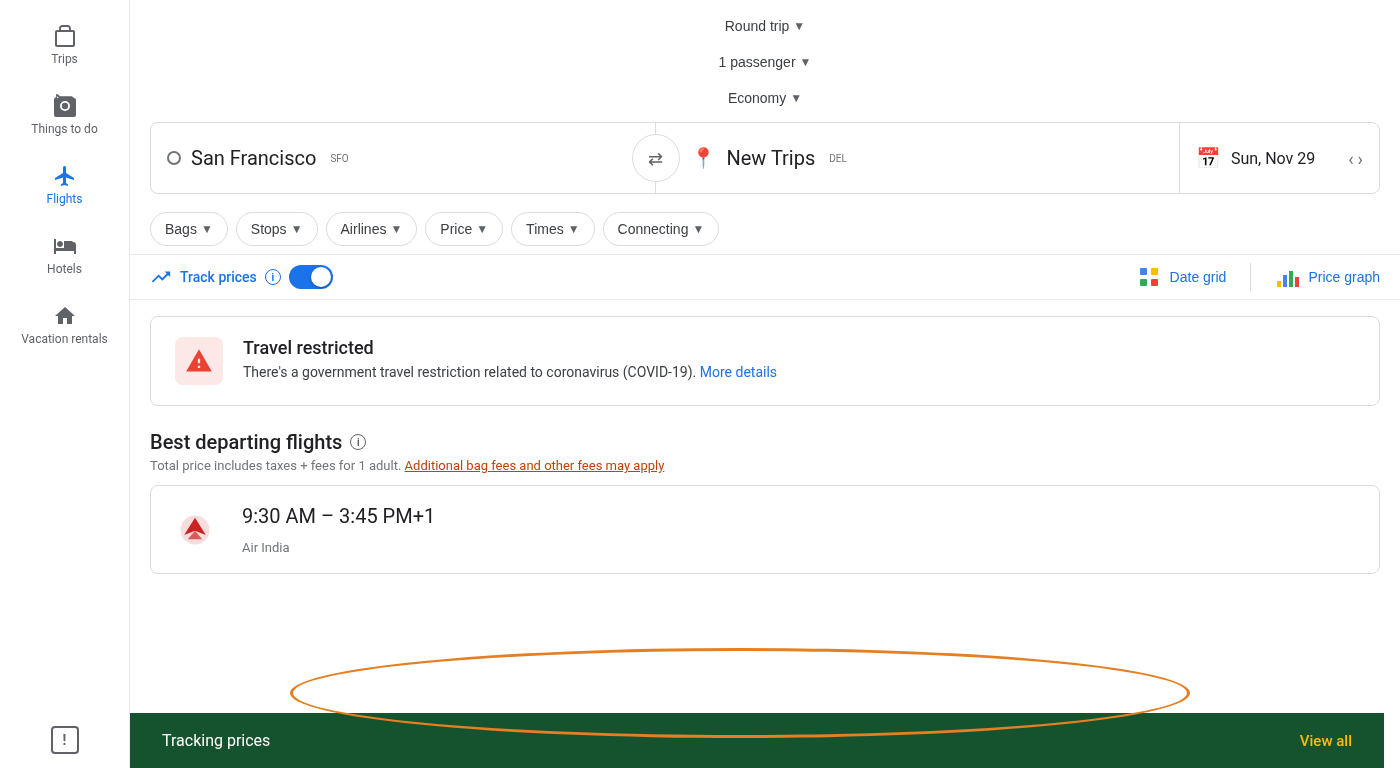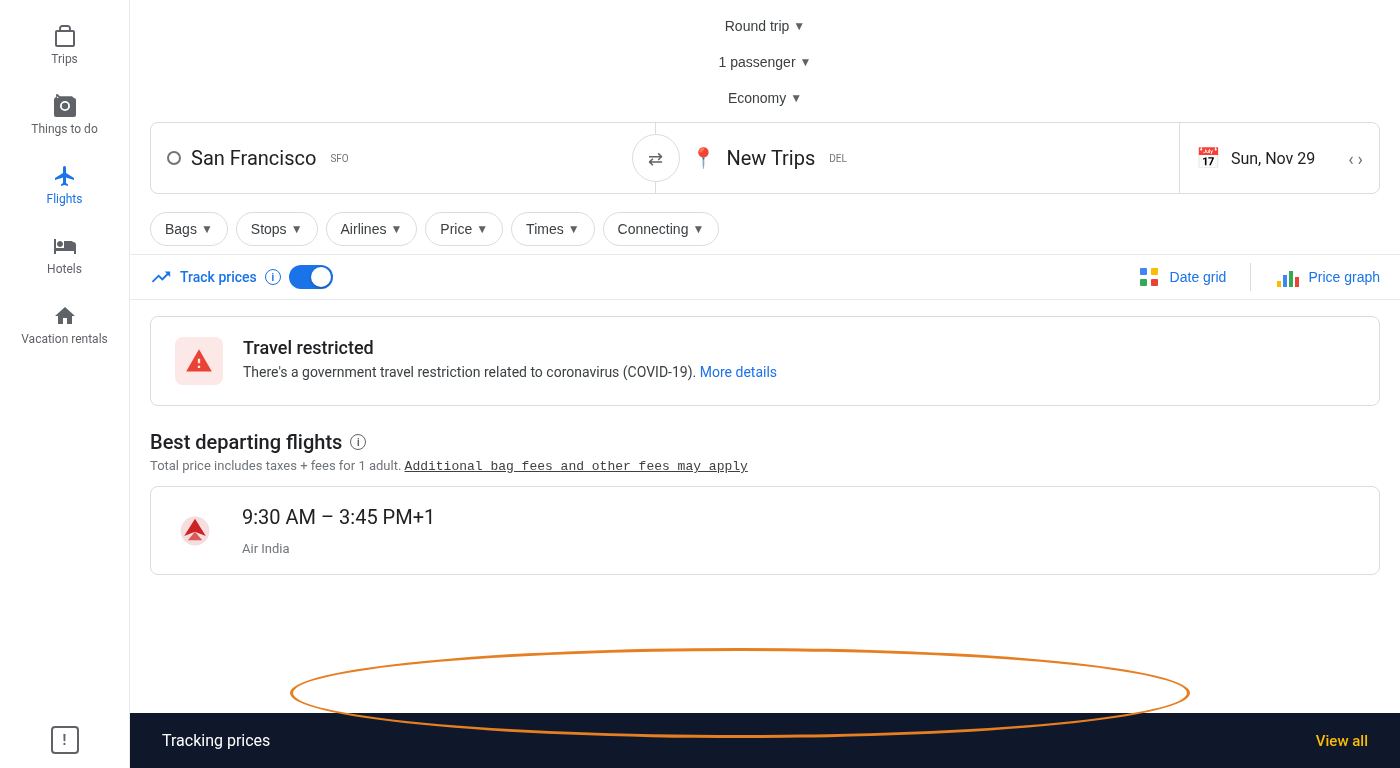--- a/index.html
+++ b/index.html
@@ -242,21 +242,21 @@
       color: #202124;
       display: flex;
       align-items: center;
       gap: 8px;
     }
     .section-subtitle {
       padding: 0 20px 12px 20px;
       font-size: 13px;
       color: #70757a;
     }
-    .section-subtitle a { color: #404040; font-family: Liberation Mono, monospace; }
+    .section-subtitle a { color: #c2410c; }
 
     
     .flight-card {
       margin: 0 20px;
       border: 1px solid #dadce0;
       border-radius: 8px;
       padding: 18px 24px;
       display: flex;
       align-items: center;
       gap: 27px;
@@ -265,22 +265,22 @@
     }
     .airline-logo { width: 40px; height: 40px; display: flex; align-items: center; justify-content: center; }
     .flight-times { font-size: 20px; color: #202124; }
     .flight-airline { font-size: 13px; color: #70757a; margin-top: 12px; }
 
     
     .tracking-banner {
       position: fixed;
       bottom: 0;
       left: 130px;
-      right: 0;
-      background: #0f172a;
+      right: 16px;
+      background: #14532d;
       color: #fff;
       display: flex;
       align-items: center;
       justify-content: space-between;
       padding: 18px 32px;
       font-size: 16px;
       z-index: 100;
     }
     .tracking-banner-label { color: #fff; font-size: 16px; }
     .tracking-banner-link { color: #fbbc04; font-size: 15px; font-weight: 500; cursor: pointer; text-decoration: none; }

